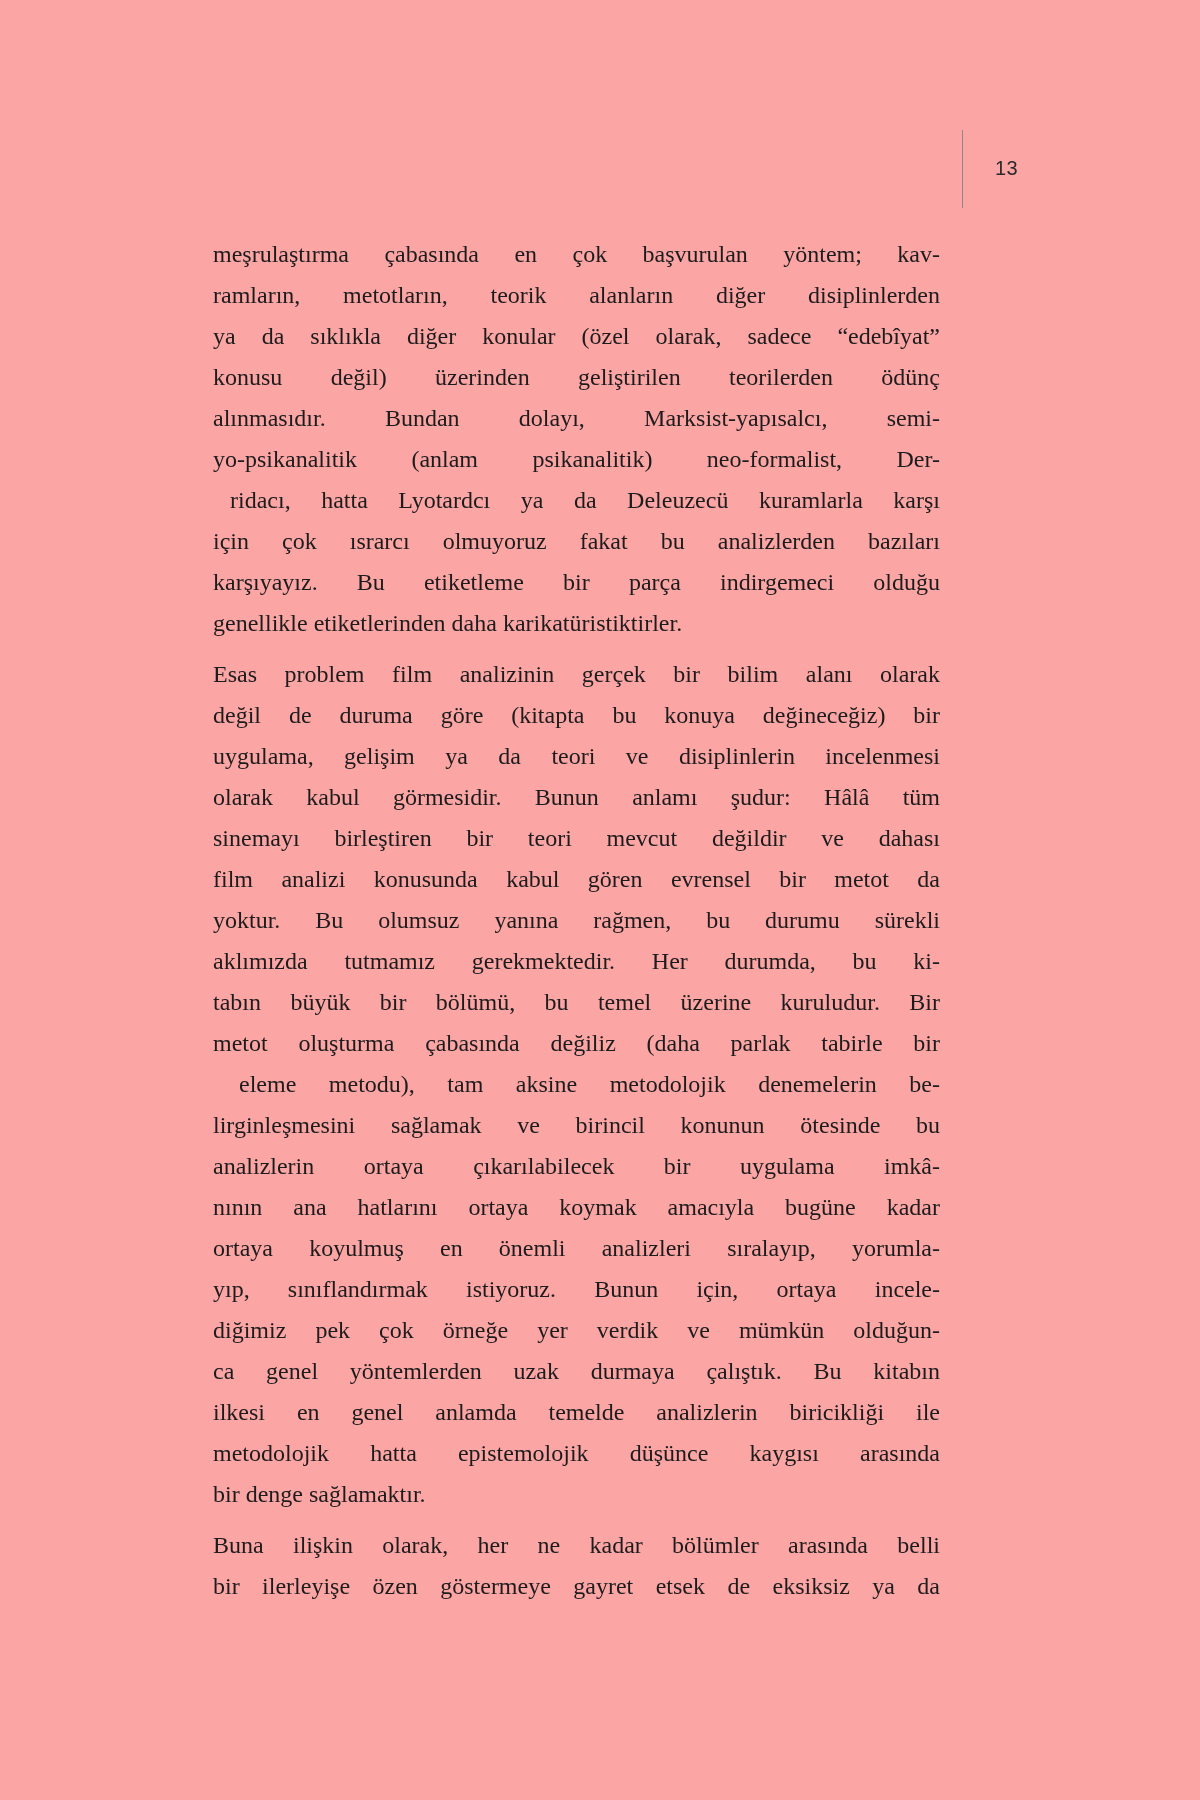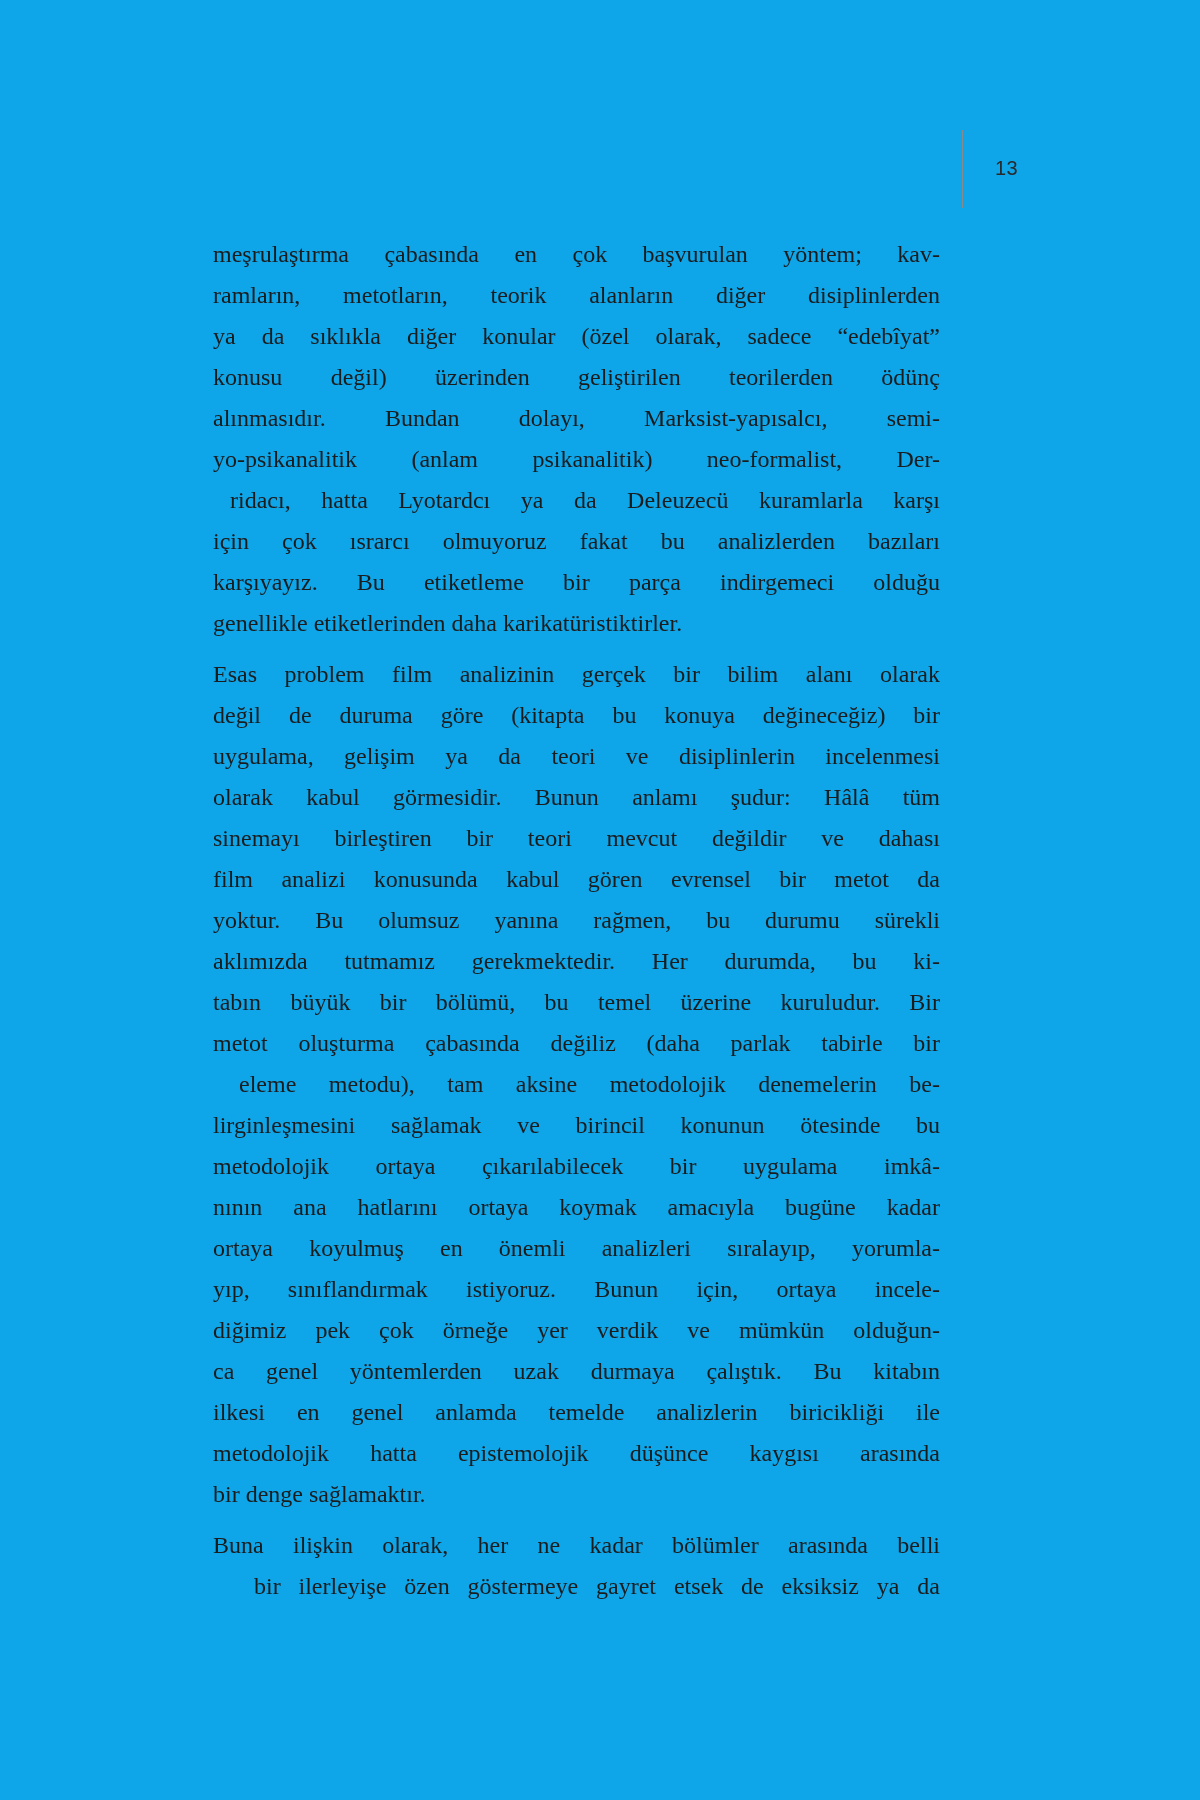--- a/index.html
+++ b/index.html
@@ -11,21 +11,21 @@
     width: 1200px;
     height: 1800px;
     position: relative;
     overflow: hidden;
   }
   .page {
     position: absolute;
     left: 0; top: 0;
     width: 1200px;
     height: 1800px;
-    background: #0ea5e9;
+    background: #fca5a5;
   }
   .header-rule {
     position: absolute;
     left: 962px;
     top: 130px;
     width: 1px;
     height: 78px;
     background: #8a8a8a;
   }
   .page-number {
@@ -92,29 +92,29 @@
       <span class="line" style="display: block; word-spacing: 7.85714px;">uygulama, gelişim ya da teori ve disiplinlerin incelenmesi</span>
       <span class="line" style="display: block; word-spacing: 11.2857px;">olarak kabul görmesidir. Bunun anlamı şudur: Hâlâ tüm</span>
       <span class="line" style="display: block; word-spacing: 13.1429px;">sinemayı birleştiren bir teori mevcut değildir ve dahası</span>
       <span class="line" style="display: block; word-spacing: 8.125px;">film analizi konusunda kabul gören evrensel bir metot da</span>
       <span class="line" style="display: block; word-spacing: 13.2857px;">yoktur. Bu olumsuz yanına rağmen, bu durumu sürekli</span>
       <span class="line" style="display: block; word-spacing: 11.8333px;">aklımızda tutmamız gerekmektedir. Her durumda, bu ki-</span>
       <span class="line" style="display: block; word-spacing: 9.375px;">tabın büyük bir bölümü, bu temel üzerine kuruludur. Bir</span>
       <span class="line" style="display: block; word-spacing: 8.28571px;">metot oluşturma çabasında değiliz (daha parlak tabirle bir</span>
       <span class="line" style="display: block; word-spacing: 12px; margin-left: 26px;">eleme metodu), tam aksine metodolojik denemelerin be-</span>
       <span class="line" style="display: block; word-spacing: 10.6667px;">lirginleşmesini sağlamak ve birincil konunun ötesinde bu</span>
-      <span class="line" style="display: block; word-spacing: 14.2px;">metodolojik ortaya çıkarılabilecek bir uygulama imkâ-</span>
+      <span class="line" style="display: block; word-spacing: 14.2px;">analizlerin ortaya çıkarılabilecek bir uygulama imkâ-</span>
       <span class="line" style="display: block; word-spacing: 8.42857px;">nının ana hatlarını ortaya koymak amacıyla bugüne kadar</span>
       <span class="line" style="display: block; word-spacing: 11.1667px;">ortaya koyulmuş en önemli analizleri sıralayıp, yorumla-</span>
       <span class="line" style="display: block; word-spacing: 12px;">yıp, sınıflandırmak istiyoruz. Bunun için, ortaya incele-</span>
       <span class="line" style="display: block; word-spacing: 8.875px;">diğimiz pek çok örneğe yer verdik ve mümkün olduğun-</span>
       <span class="line" style="display: block; word-spacing: 9.57143px;">ca genel yöntemlerden uzak durmaya çalıştık. Bu kitabın</span>
       <span class="line" style="display: block; word-spacing: 9.57143px;">ilkesi en genel anlamda temelde analizlerin biricikliği ile</span>
       <span class="line" style="display: block; word-spacing: 12.2px;">metodolojik hatta epistemolojik düşünce kaygısı arasında</span>
       <span class="line last">bir denge sağlamaktır.</span>
     </div>
 
     <div class="para">
       <span class="line" style="display: block; word-spacing: 9.25px;">Buna ilişkin olarak, her ne kadar bölümler arasında belli</span>
-      <span class="line" style="display: block; word-spacing: 3px; margin-left: 41px;">bir ilerleyişe özen göstermeye gayret etsek de eksiksiz ya da</span>
+      <span class="line" style="display: block; word-spacing: 3px;">bir ilerleyişe özen göstermeye gayret etsek de eksiksiz ya da</span>
     </div>
   </div>
 </div>
 
 </body></html>

